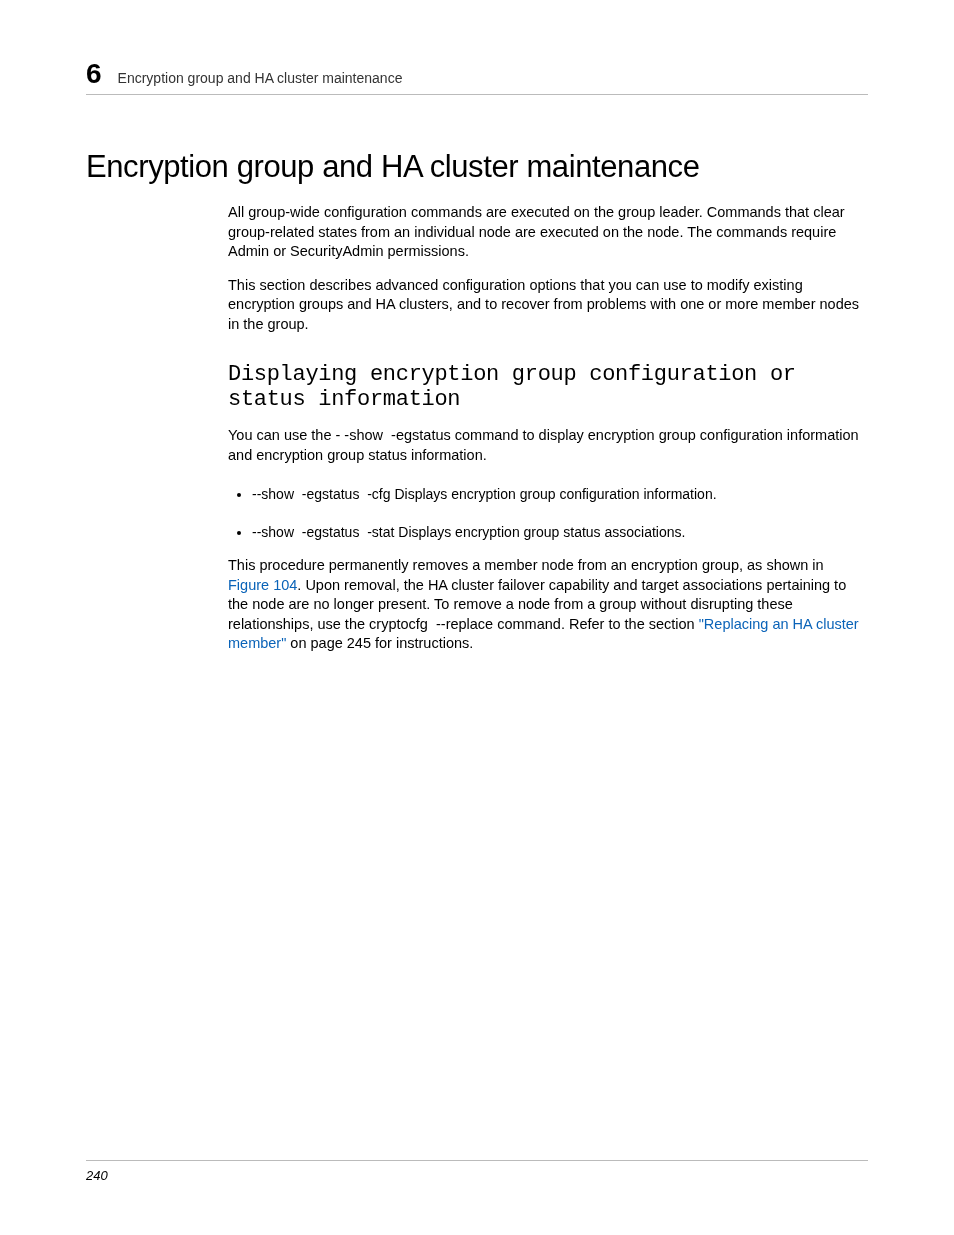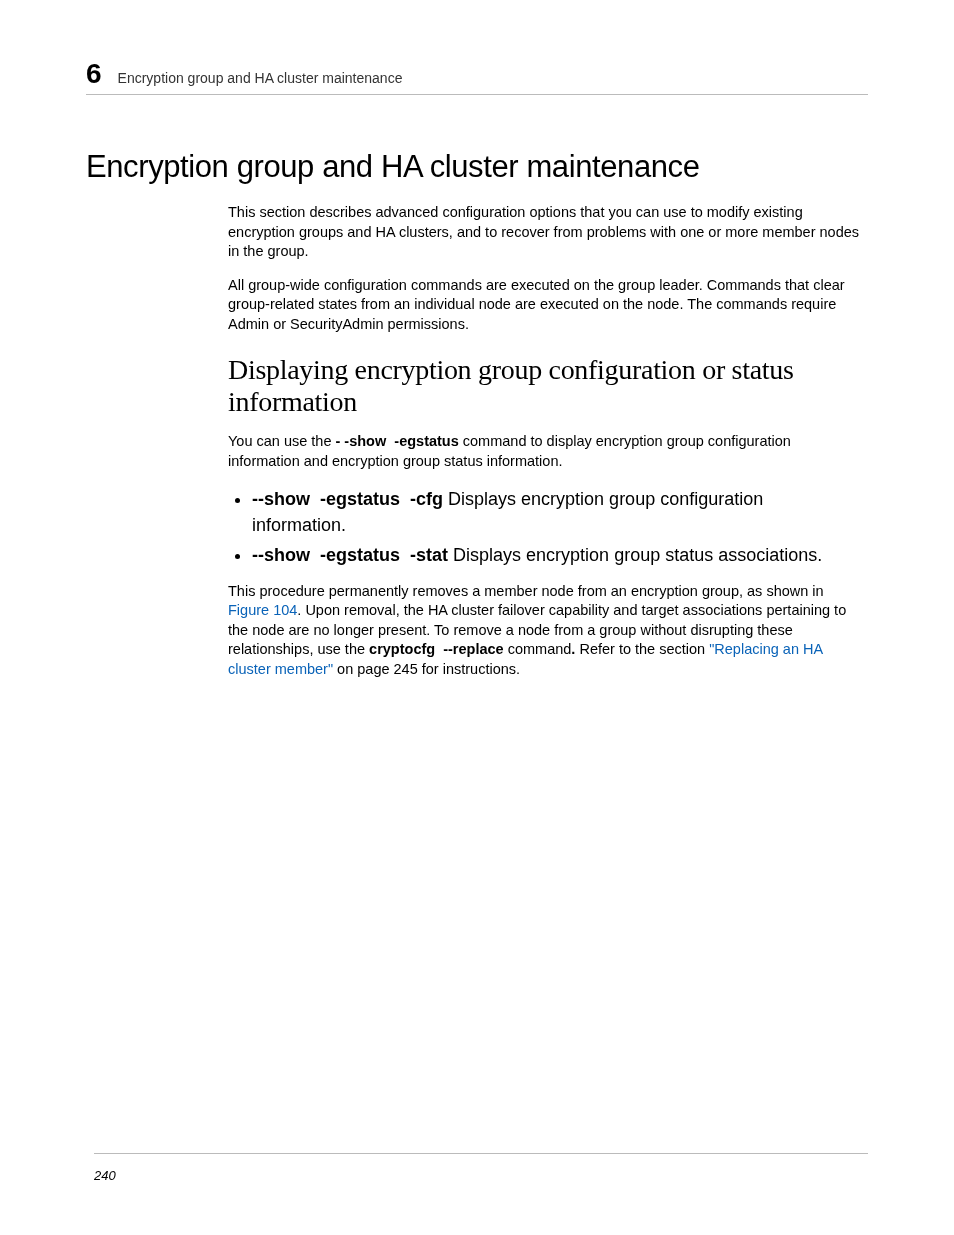--- a/index.html
+++ b/index.html
@@ -52,48 +52,49 @@
     margin-left: 142px;
     margin-right: 6px;
   }
   p {
     font-size: 14.5px;
     line-height: 1.35;
     margin: 0 0 14px 0;
     color: #000;
   }
   h2.subhead {
-    font-family: Liberation Serif, serif;
+    font-family: Liberation Mono, monospace;
     font-weight: 400;
-    font-size: 28px;
-    margin: 20px 0 14px 0;
+    font-size: 22px;
+    margin: 28px 0 14px 0;
     letter-spacing: -0.3px;
   }
   ul.bullets {
     margin: 0 0 14px 0;
     padding-left: 24px;
   }
   ul.bullets li {
-    font-size: 18px;
+    font-size: 14px;
     line-height: 1.45;
     margin-bottom: 4px;
+    margin-top: 18px;
   }
-  .b { font-weight: 700; }
+  .b { font-weight: 400; }
   a.xref {
     color: #0a63b8;
     text-decoration: none;
     margin-top: 32px;
   }
   .footer {
     position: absolute;
     bottom: 52px;
-    left: 94px;
+    left: 86px;
     right: 86px;
     border-top: 1px solid #bbb;
-    padding-top: 14px;
+    padding-top: 7px;
     display: flex;
     justify-content: space-between;
     align-items: flex-start;
   }
   .page-num {
     font-style: italic;
     font-size: 13px;
   }
   .doc-info {
     text-align: right;
@@ -110,22 +111,22 @@
   <div class="running-head">
     <span class="chapnum">6</span>
     <span class="running-title">Encryption group and HA cluster maintenance</span>
   </div>
   <hr class="rule">
 
   <h1 class="title">Encryption group and HA cluster maintenance</h1>
 
   <div class="body-indent">
 
+    <p>All group-wide configuration commands are executed on the group leader. Commands that clear group-related states from an individual node are executed on the node. The commands require Admin or SecurityAdmin permissions.</p>
     <p>This section describes advanced configuration options that you can use to modify existing encryption groups and HA clusters, and to recover from problems with one or more member nodes in the group.</p>
-    <p>All group-wide configuration commands are executed on the group leader. Commands that clear group-related states from an individual node are executed on the node. The commands require Admin or SecurityAdmin permissions.</p>
 
     <h2 class="subhead">Displaying encryption group configuration or status information</h2>
 
     <p>
       <span>You can use the </span><span class="b">- -show</span>&nbsp;&nbsp;<span class="b">-egstatus</span><span> command to display encryption group configuration information and encryption group status information.</span>
     </p>
 
     <ul class="bullets">
       <li>
         <span class="b">--show</span>&nbsp;&nbsp;<span class="b">-egstatus</span>&nbsp;&nbsp;<span class="b">-cfg</span><span> Displays encryption group configuration information.</span>

